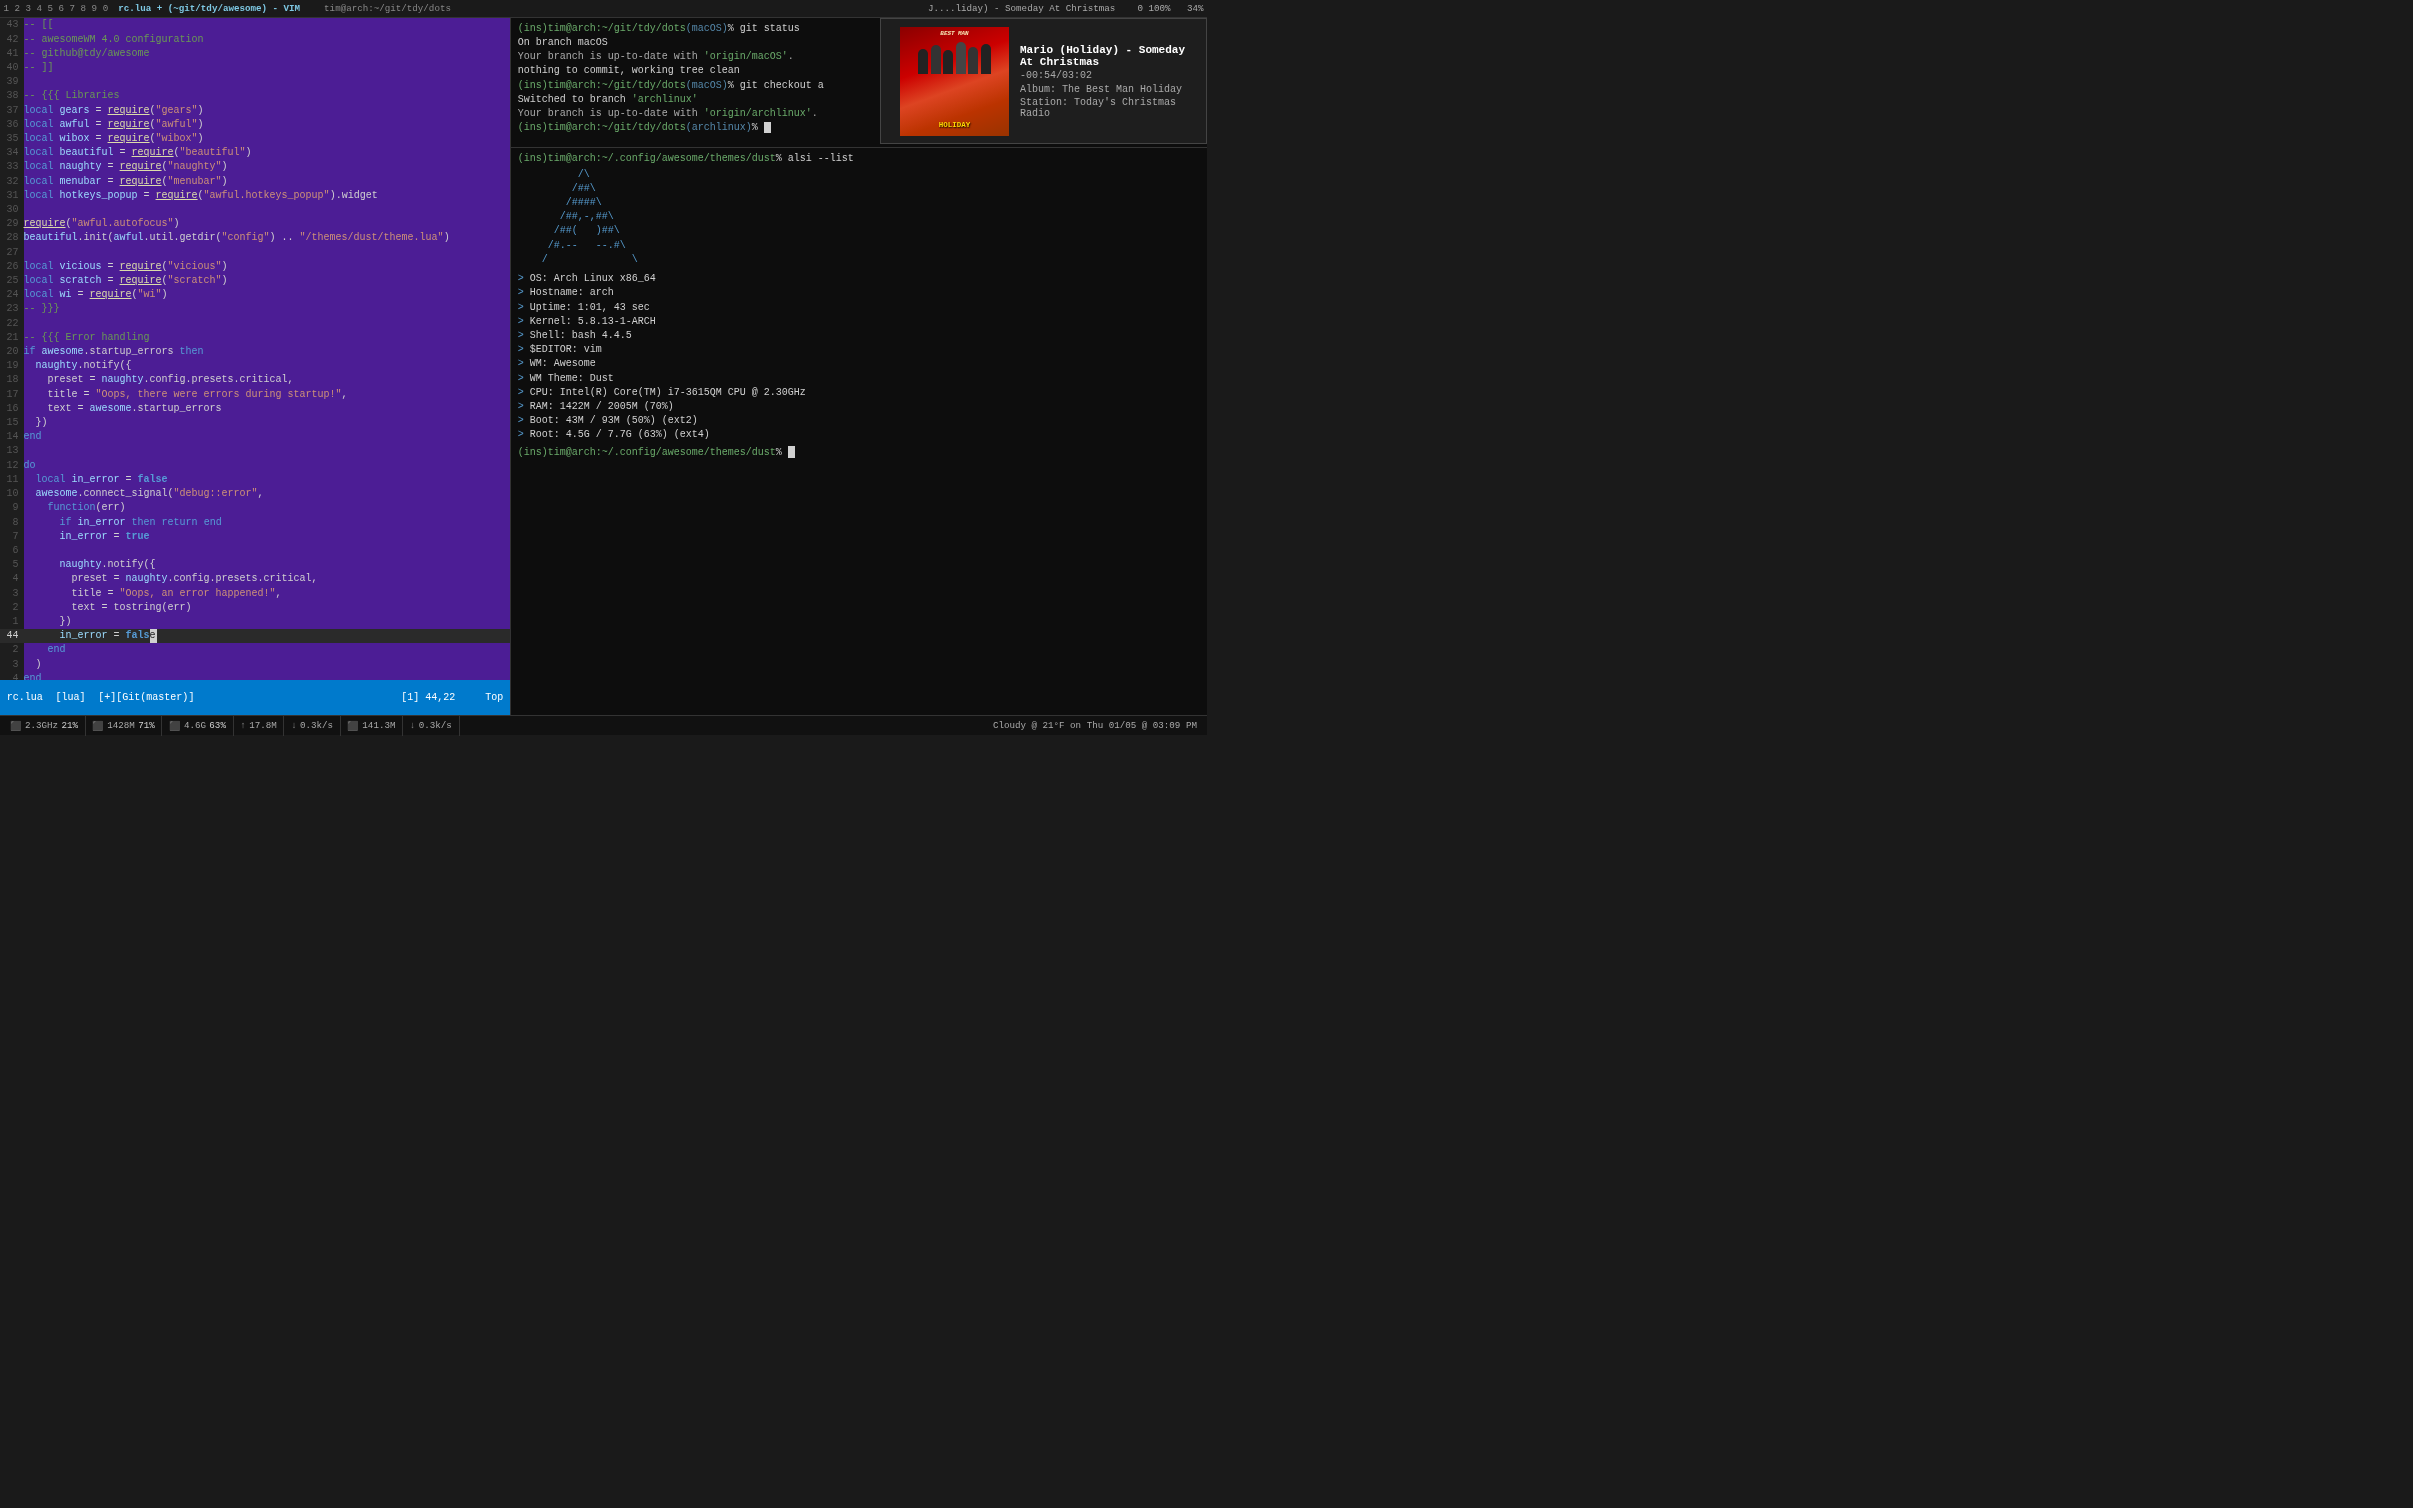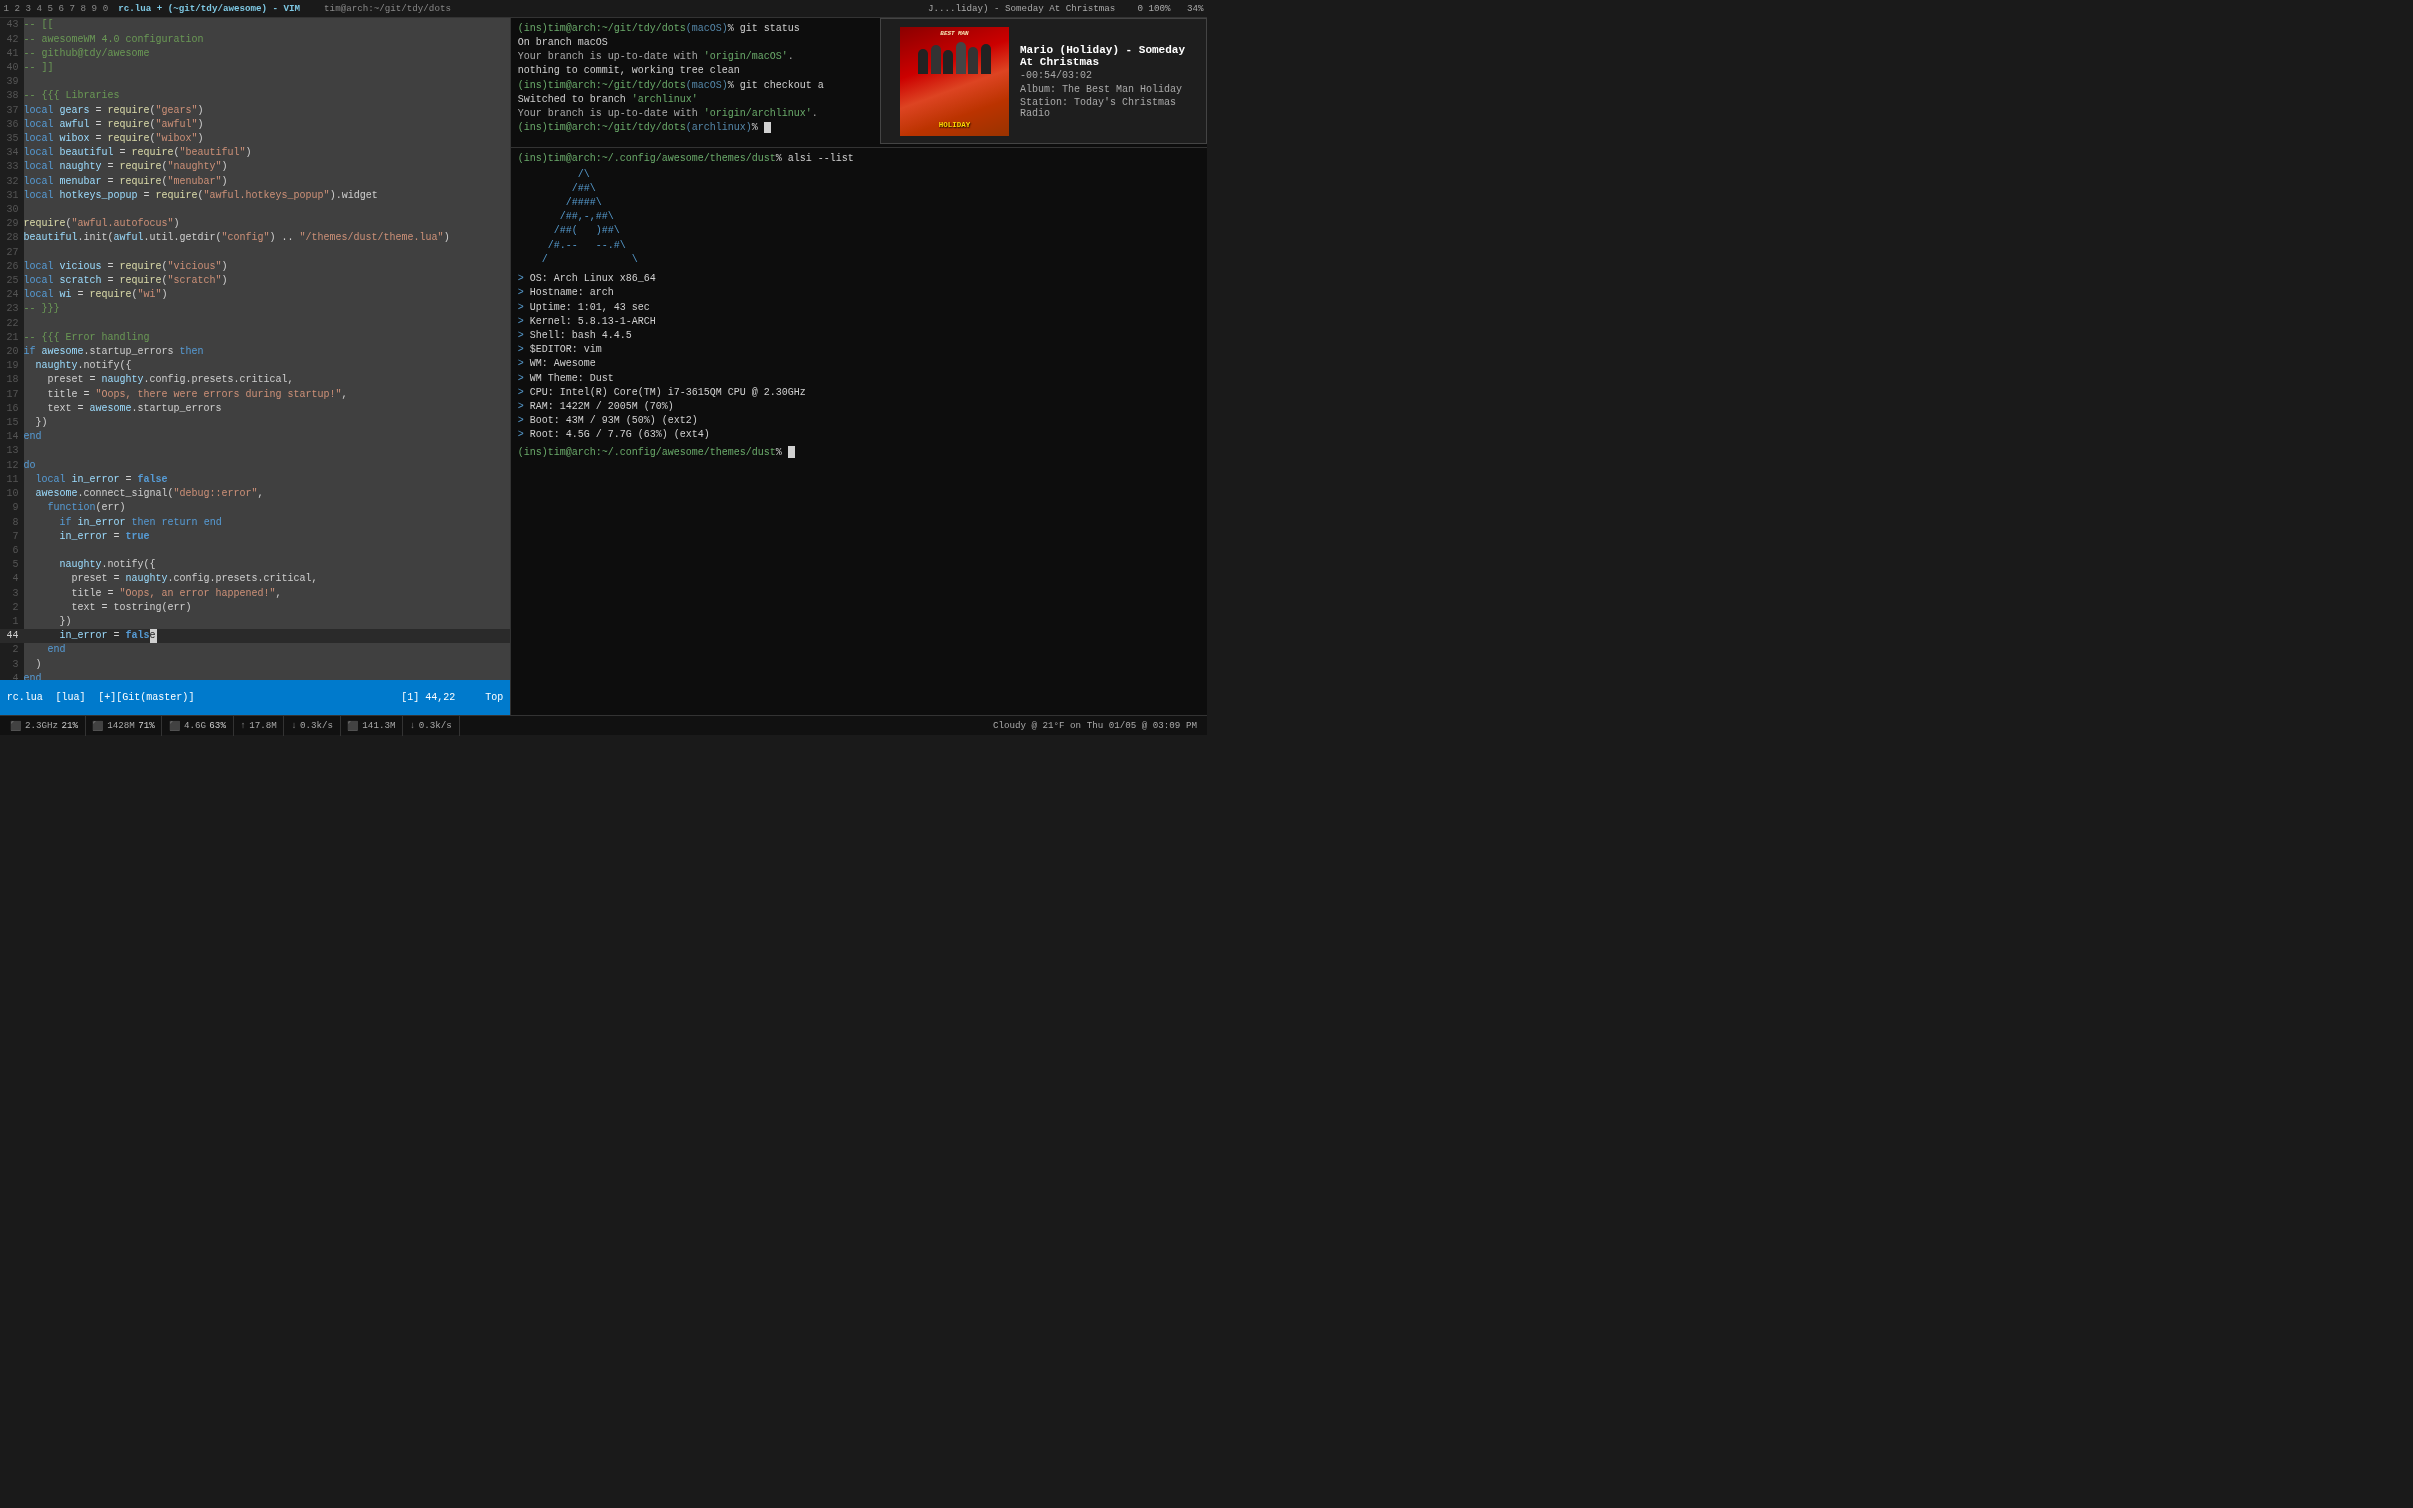--- a/index.html
+++ b/index.html
@@ -43,21 +43,21 @@
 
     
     #main {
       display: flex;
       height: 697px;
     }
 
     
     #vim-pane {
       width: 511px;
-      background: #404040;
+      background: #4c1d95;
       border-right: 0.8px solid #333;
       display: flex;
       flex-direction: column;
       overflow: hidden;
     }
 
     .vim-line {
       display: flex;
       line-height: 14.2px;
       min-height: 14.2px;
@@ -92,21 +92,21 @@
       background: #2a2a2a;
     }
 
     
     .kw-comment { color: #6a9955; }
     .kw-keyword { color: #569cd6; }
     .kw-string { color: #ce9178; }
     .kw-var { color: #9cdcfe; }
     .kw-bool { color: #569cd6; font-weight: bold; }
     .kw-local { color: #569cd6; }
-    .kw-require { color: #dcdcaa; }
+    .kw-require { color: #dcdcaa; text-decoration: underline; }
 
     .vim-statusbar {
       height: 36px;
       background: #007acc;
       display: flex;
       align-items: center;
       padding: 0 6.7px;
       font-size: 10px;
       color: #fff;
       justify-content: space-between;

